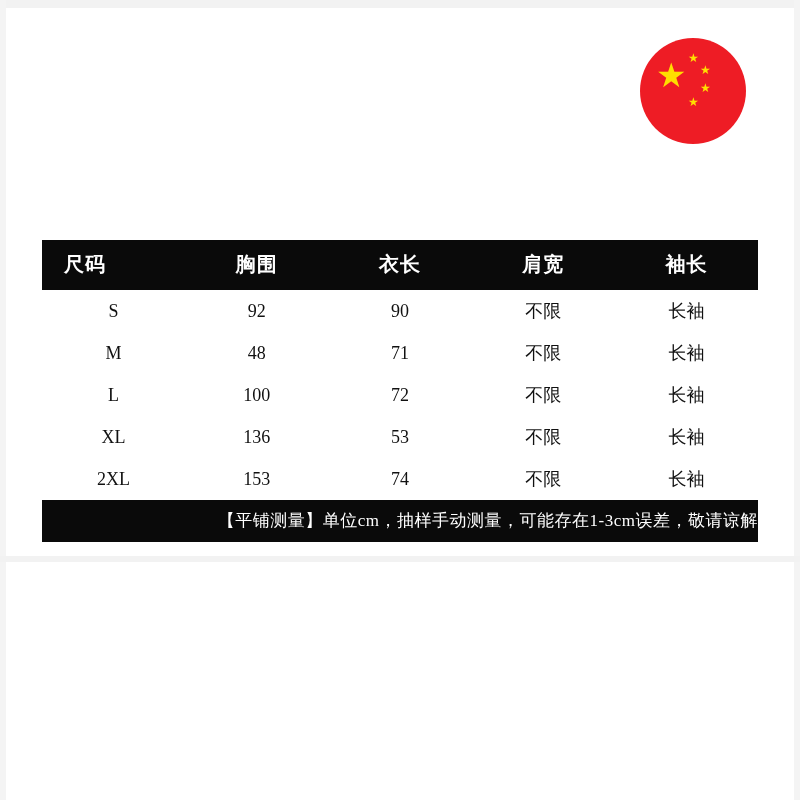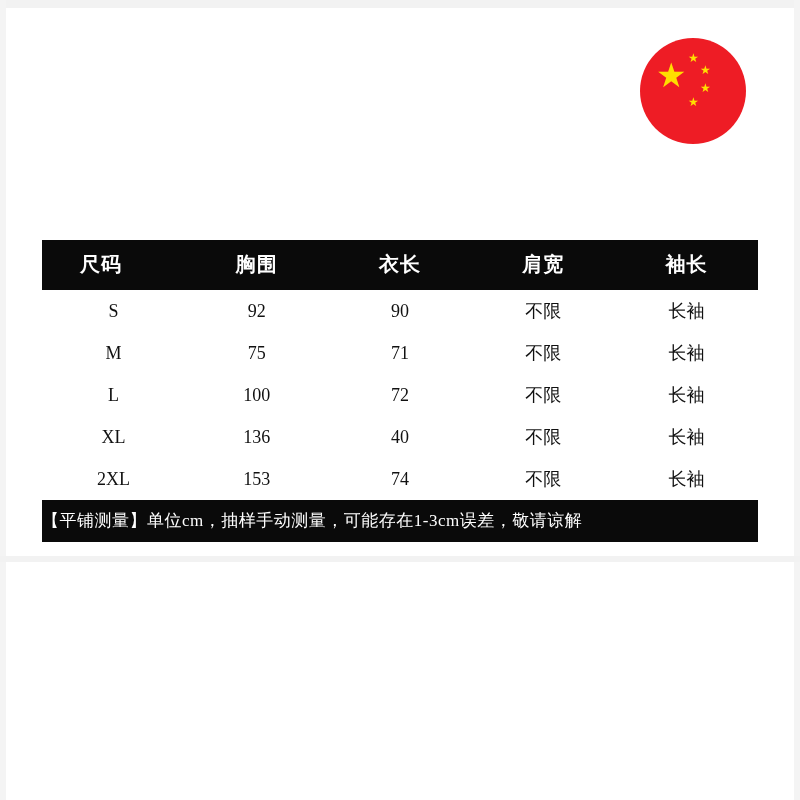--- a/index.html
+++ b/index.html
@@ -86,34 +86,34 @@
     table-layout: fixed;
   }
   table.size-table thead th {
     background: #0a0a0a;
     color: #ffffff;
     font-size: 20px;
     font-weight: bold;
     padding: 11px 0 12px 0;
     letter-spacing: 1px;
   }
-  table.size-table thead th.col-size { text-align: left; padding-left: 38px; }
+  table.size-table thead th.col-size { text-align: left; padding-left: 22px; }
   table.size-table tbody td {
     background: #ffffff;
     color: #111111;
     font-size: 18px;
     text-align: center;
     padding: 8px 0 8px 0;
     height: 26px;
   }
   .note-bar {
     background: #0a0a0a;
     color: #ffffff;
     font-size: 17px;
-    text-align: left;
+    text-align: right;
     padding: 9px 0 10px 0;
     letter-spacing: 0.5px;
     white-space: nowrap;
   }
 </style>
 </head>
 <body>
 
 <div class="page">
 
@@ -146,36 +146,36 @@
       <tbody>
         <tr>
           <td>S</td>
           <td>92</td>
           <td>90</td>
           <td>不限</td>
           <td>长袖</td>
         </tr>
         <tr>
           <td>M</td>
-          <td>75</td>
+          <td>48</td>
           <td>71</td>
           <td>不限</td>
           <td>长袖</td>
         </tr>
         <tr>
           <td>L</td>
           <td>100</td>
           <td>72</td>
           <td>不限</td>
           <td>长袖</td>
         </tr>
         <tr>
           <td>XL</td>
           <td>136</td>
-          <td>40</td>
+          <td>53</td>
           <td>不限</td>
           <td>长袖</td>
         </tr>
         <tr>
           <td>2XL</td>
           <td>153</td>
           <td>74</td>
           <td>不限</td>
           <td>长袖</td>
         </tr>

